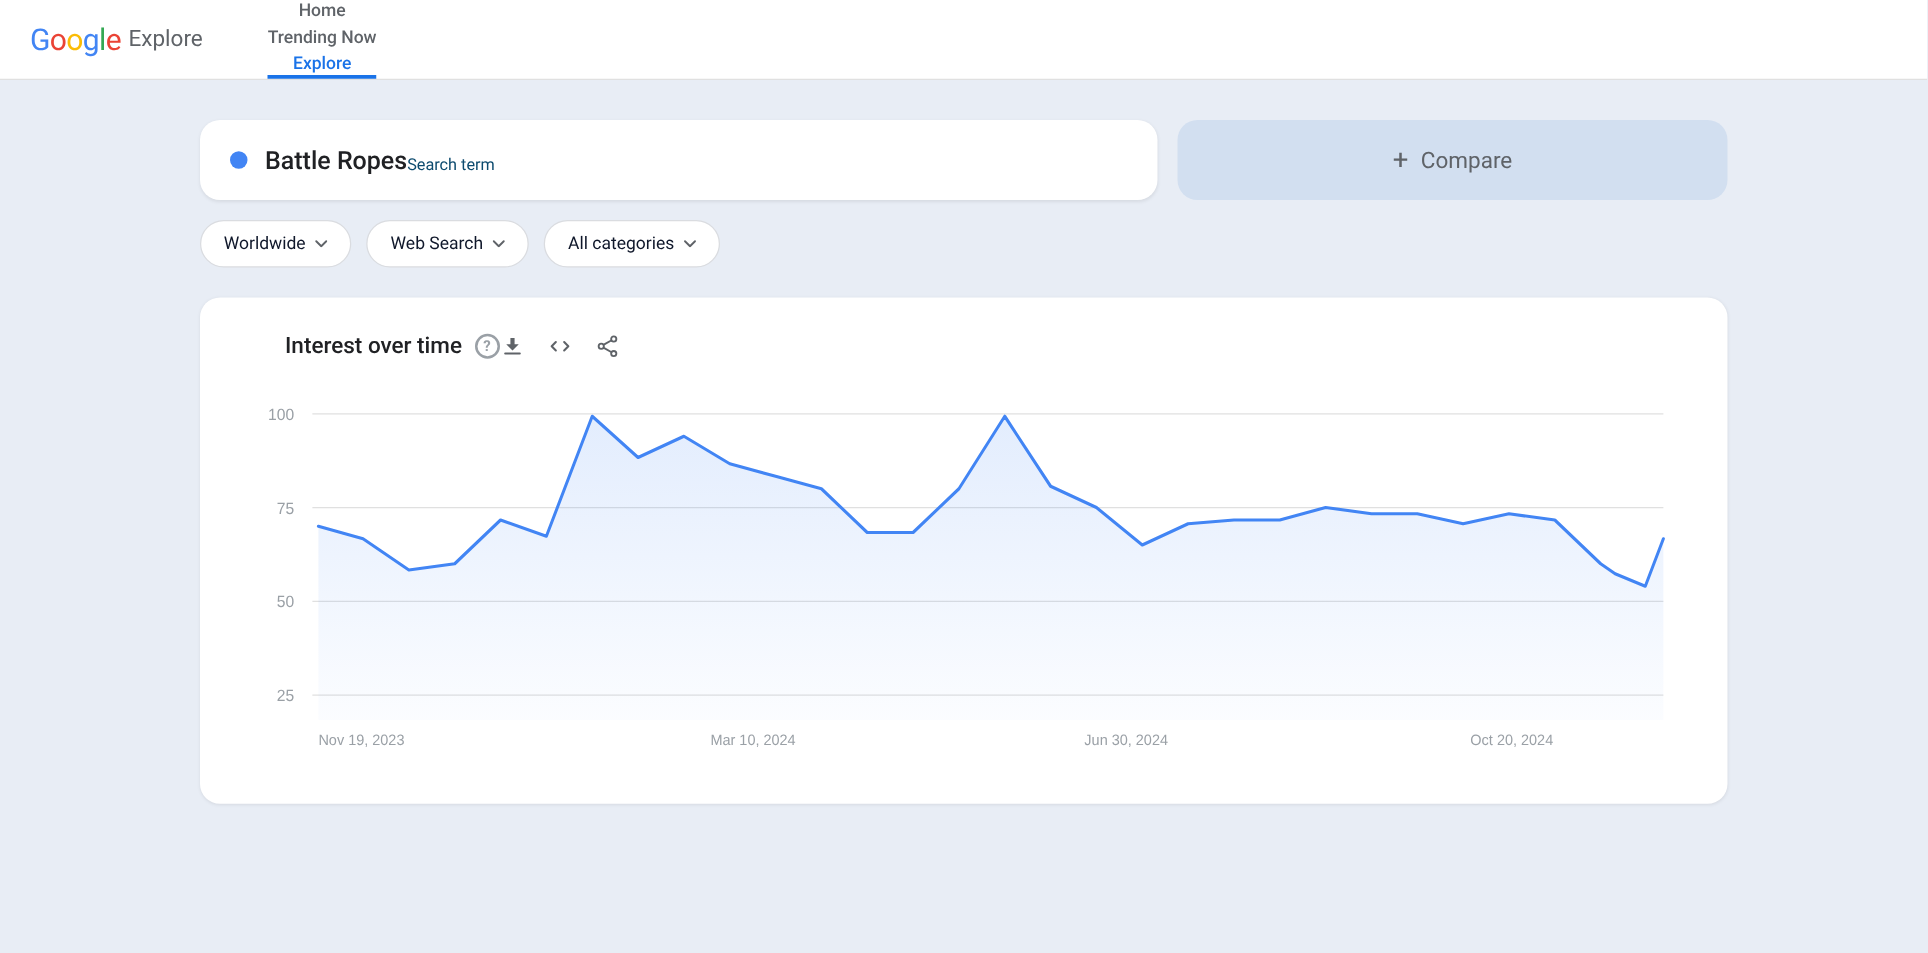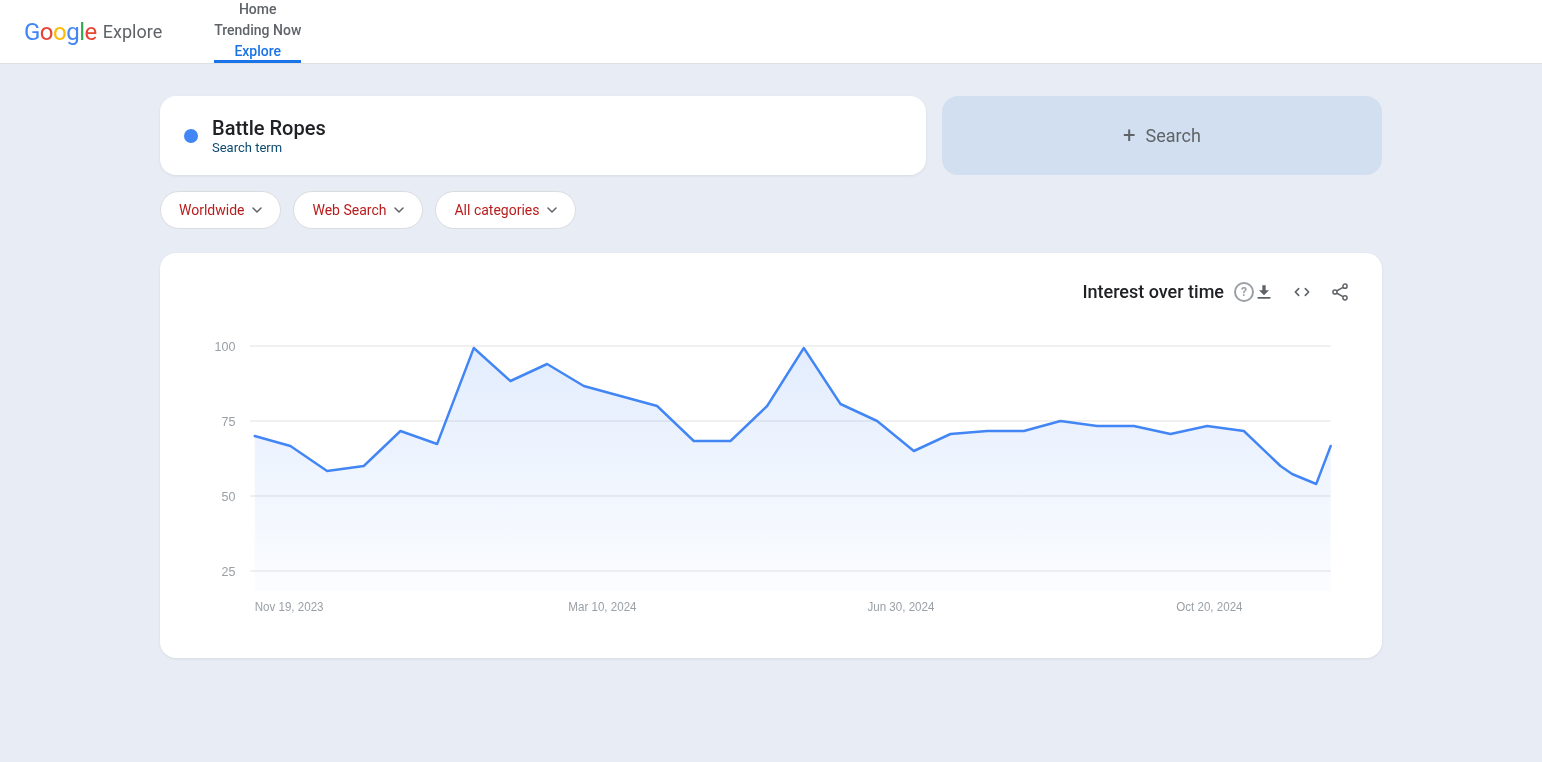--- a/index.html
+++ b/index.html
@@ -90,21 +90,22 @@
     }
     .search-dot {
       width: 14px;
       height: 14px;
       border-radius: 50%;
       background: #4285F4;
       flex-shrink: 0;
     }
     .search-term-text {
       display: flex;
-      flex-direction: column;
+      flex-direction: row;
+      align-items: flex-end;
     }
     .search-term-name {
       font-size: 20px;
       font-weight: 500;
       color: #202124;
     }
     .search-term-type {
       font-size: 13px;
       color: #0c4a6e;
     }
@@ -134,41 +135,42 @@
     }
     .filter-btn {
       display: flex;
       align-items: center;
       gap: 8px;
       padding: 10px 18px;
       border: 1px solid #dadce0;
       border-radius: 24px;
       background: #fff;
       font-size: 14px;
-      color: #b91c1c;
+      color: #0f172a;
       cursor: pointer;
       font-family: inherit;
       white-space: nowrap;
     }
     .filter-btn svg {
       flex-shrink: 0;
     }
 
     
     .chart-card {
       background: #fff;
       border-radius: 16px;
       padding: 28px 32px 32px 32px;
       box-shadow: 0 1px 3px rgba(0,0,0,0.08);
     }
     .chart-header {
       display: flex;
       align-items: center;
-      justify-content: flex-end;
+      justify-content: flex-start;
       margin-bottom: 24px;
+      margin-left: 36px;
     }
     .chart-title-group {
       display: flex;
       align-items: center;
       gap: 10px;
     }
     .chart-title {
       font-size: 18px;
       font-weight: 500;
       color: #202124;
@@ -234,21 +236,21 @@
   <div class="search-row">
     <div class="search-term-card">
       <div class="search-dot"></div>
       <div class="search-term-text">
         <span class="search-term-name">Battle Ropes</span>
         <span class="search-term-type">Search term</span>
       </div>
     </div>
     <div class="compare-card">
       <span class="compare-plus">+</span>
-      <span>Search</span>
+      <span>Compare</span>
     </div>
   </div>
 
   <div class="filter-row">
     <button class="filter-btn">
       <span>Worldwide</span>
       <svg width="10" height="6" viewBox="0 0 10 6" fill="none">
         <path d="M1 1l4 4 4-4" stroke="#5f6368" stroke-width="1.5" stroke-linecap="round" stroke-linejoin="round"></path>
       </svg>
     </button>

